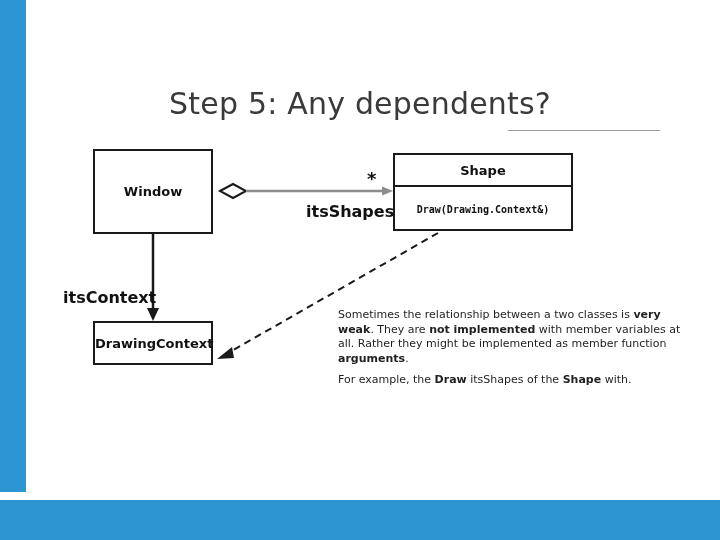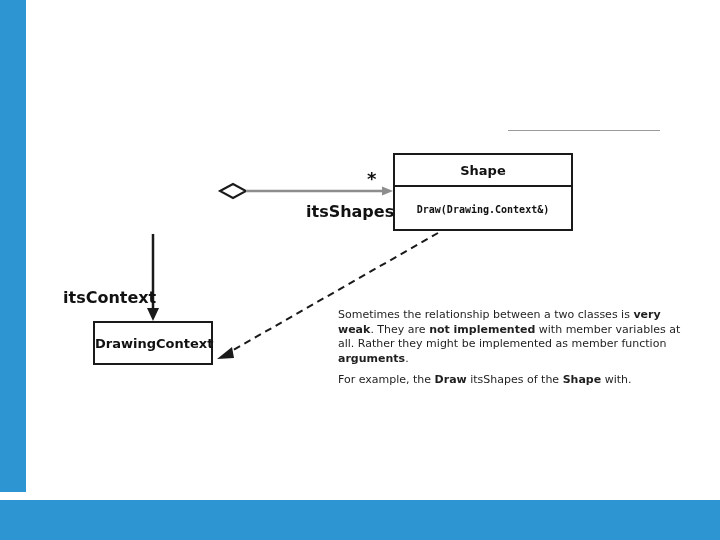--- a/index.html
+++ b/index.html
@@ -169,37 +169,41 @@
     font-weight: bold;
   }
 </style>
 </head>
 <body>
 
 <div class="slide">
 
   <div class="left-bar"></div>
 
+  <div class="title">Step 5: Any dependents?</div>
   <div class="title-underline"></div>
 
   <div class="diagram">
 
     <svg class="overlay" viewBox="0 0 600 280">
 
       <polygon points="160,51 173,44 186,51 173,58" fill="#ffffff" stroke="#1a1a1a" stroke-width="2"></polygon>
       <line x1="186" y1="51" x2="326" y2="51" stroke="#8d8d8d" stroke-width="2.5"></line>
       <polygon points="333,51 322,46.5 322,55.5" fill="#8d8d8d"></polygon>
 
       <line x1="93" y1="94" x2="93" y2="172" stroke="#1a1a1a" stroke-width="2.5"></line>
       <polygon points="93,181 87,168 99,168" fill="#1a1a1a"></polygon>
 
       <line x1="378" y1="93" x2="168" y2="213" stroke="#1a1a1a" stroke-width="2" stroke-dasharray="7,5"></line>
       <polygon points="157,219 172,207 174,218" fill="#1a1a1a"></polygon>
     </svg>
 
+    <div class="uml-box" id="window-box">
+      <div class="uml-label">Window</div>
+    </div>
 
     <div class="uml-box" id="drawingcontext-box">
       <div class="uml-label">DrawingContext</div>
     </div>
 
     <div class="uml-box" id="shape-box">
       <div id="shape-title">
         <span class="uml-label">Shape</span>
       </div>
       <div id="shape-op">Draw(Drawing.Context&amp;)</div>

